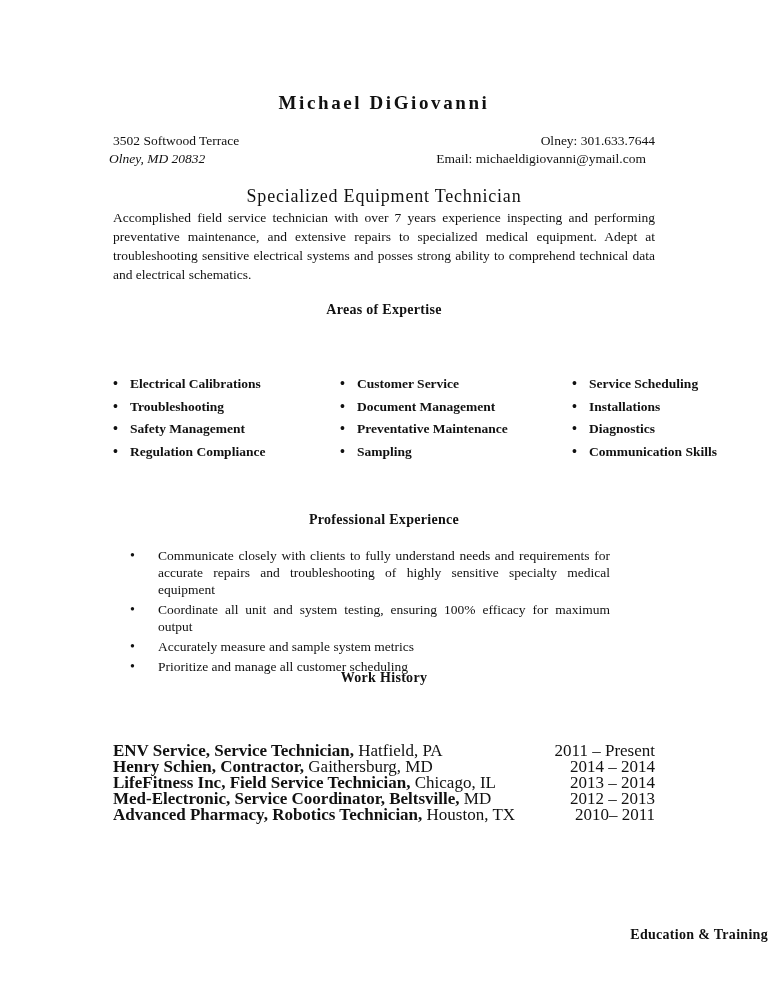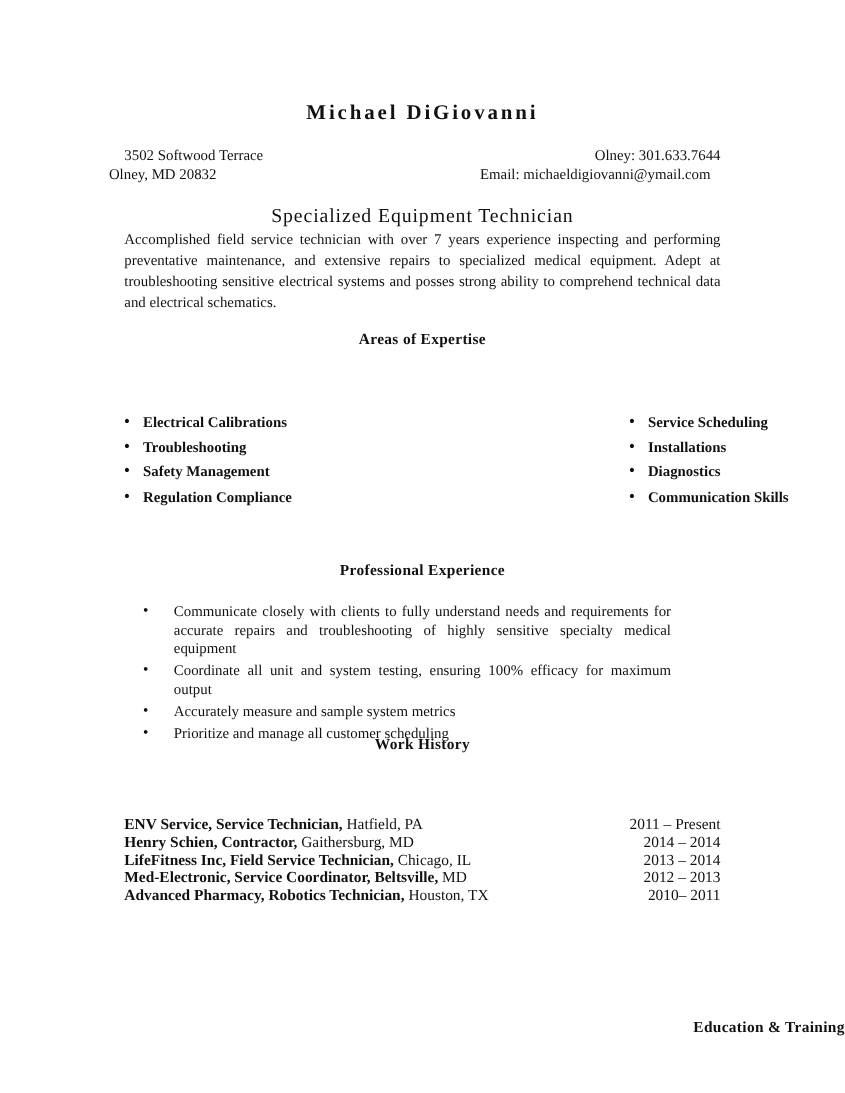--- a/index.html
+++ b/index.html
@@ -13,46 +13,54 @@
     .summary { position:absolute; left:113px; top:208px; width:542px; font-size:13.5px; line-height:19px; text-align:justify; }
     .sect { left:0; width:768px; text-align:center; font-size:14px; font-weight:bold; letter-spacing:0.3px; }
     .col { position:absolute; top:374px; font-size:13.5px;font-weight:bold; }
     .col ul { list-style:none; margin:0; padding:0; }
     .col li { height:22.5px; line-height:20px; position:relative; padding-left:17px; }
     .col li::before { content:"\2022"; position:absolute; left:0; font-size:14px; }
     .exp { position:absolute; left:130px; top:547px; width:480px; font-size:13.5px; }
     .exp ul { list-style:none; margin:0; padding:0; }
     .exp li { position:relative; padding-left:28px; line-height:17px; margin-bottom:3px; text-align:justify; }
     .exp li::before { content:"\2022"; position:absolute; left:0; font-size:14px; }
-    .work { position:absolute; left:113px; top:743px; width:542px; font-size:14px; }
+    .work { position:absolute; left:113px; top:743px; width:542px; font-size:17px; }
     .work .row { display:flex; justify-content:space-between; height:16px; line-height:16px; }
     .work b { font-weight:bold; }
   </style>
 </head>
 <body>
 
 <div class="page">
   <div class="abs name">Michael DiGiovanni</div>
 
   <div class="abs contact" style="left:113px;top:133px;">3502 Softwood Terrace</div>
-  <div class="abs contact" style="left:99px;top:151px;">Olney, MD 20832</div>
+  <div class="abs contact" style="left:109px;top:151px;font-style:italic;">Olney, MD 20832</div>
   <div class="abs contact" style="right:113px;top:133px;">Olney: 301.633.7644</div>
   <div class="abs contact" style="right:122px;top:151px;">Email: michaeldigiovanni@ymail.com</div>
 
   <div class="abs title">Specialized Equipment Technician</div>
   <div class="summary">Accomplished field service technician with over 7 years experience inspecting and performing preventative maintenance, and extensive repairs to specialized medical equipment.  Adept at troubleshooting sensitive electrical systems and posses strong ability to comprehend technical data and electrical schematics.</div>
 
   <div class="abs sect" style="top:302px;">Areas of Expertise</div>
 
   <div class="col" style="left:113px;">
     <ul>
       <li>Electrical Calibrations</li>
       <li>Troubleshooting</li>
       <li>Safety Management</li>
       <li>Regulation Compliance</li>
+    </ul>
+  </div>
+  <div class="col" style="left:340px;">
+    <ul>
+      <li>Customer Service</li>
+      <li>Document Management</li>
+      <li>Preventative Maintenance</li>
+      <li>Sampling</li>
     </ul>
   </div>
   <div class="col" style="left:572px;">
     <ul>
       <li>Service Scheduling</li>
       <li>Installations</li>
       <li>Diagnostics</li>
       <li>Communication Skills</li>
     </ul>
   </div>

